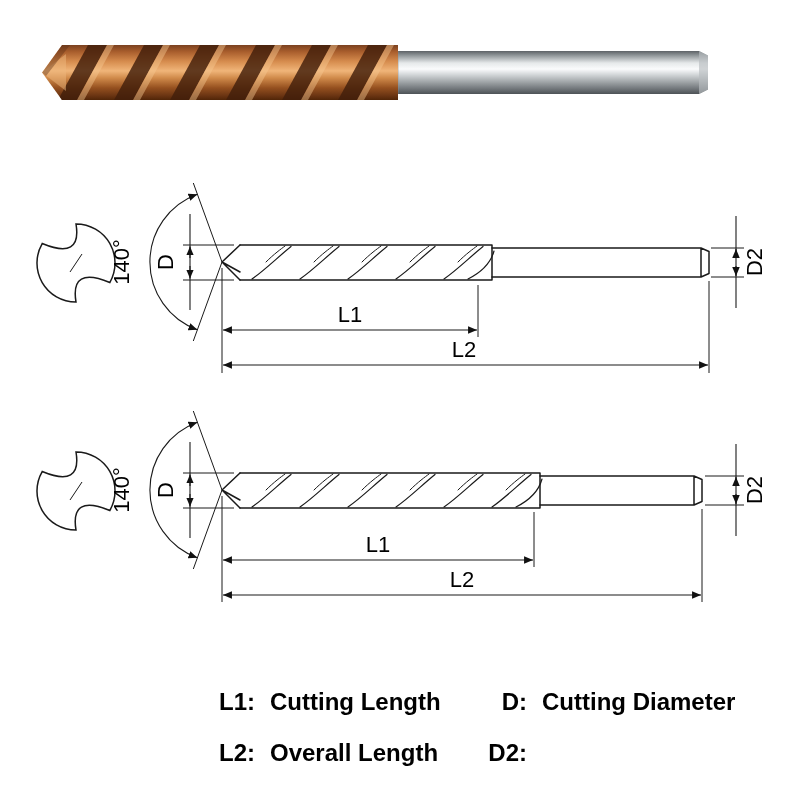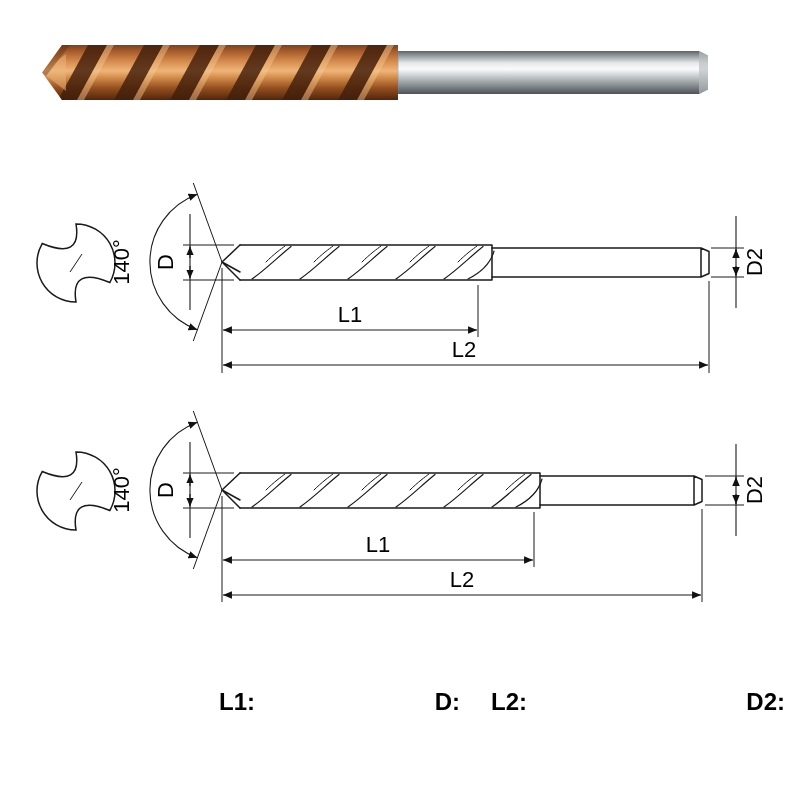--- a/index.html
+++ b/index.html
@@ -203,16 +203,19 @@
     <g>
       <line class="tl" x1="702" y1="509" x2="702" y2="602"></line>
       <line class="dl" x1="223" y1="595" x2="701" y2="595" marker-start="url(#arr)" marker-end="url(#arr)"></line>
       <text class="lbl" x="462" y="587" text-anchor="middle">L2</text>
     </g>
   </g>
 </svg>
 
 <div class="legend">
   <span class="lk">L1:</span>
+  <span class="lv">Cutting Length</span>
   <span class="lk">D:</span>
+  <span class="lv">Cutting Diameter</span>
   <span class="lk">L2:</span>
+  <span class="lv">Overall Length</span>
   <span class="lk">D2:</span>
 </div>
 
 </body></html>

